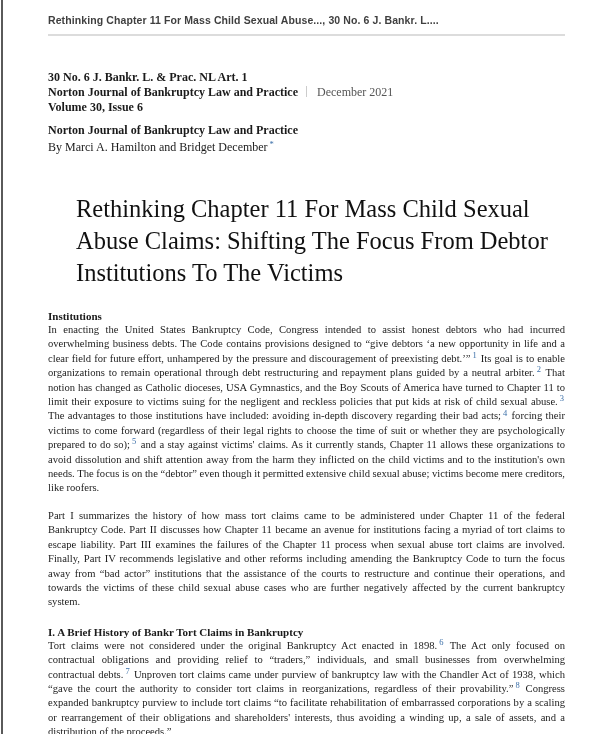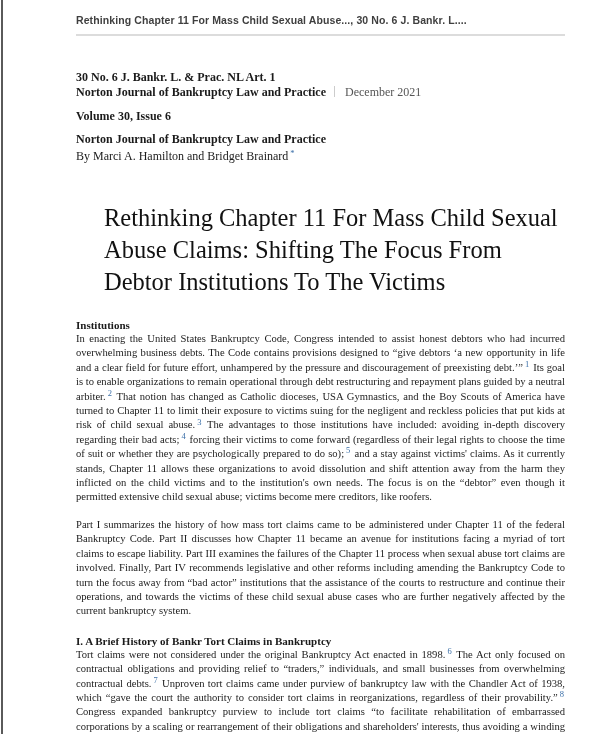--- a/index.html
+++ b/index.html
@@ -8,21 +8,21 @@
     background: #ffffff;
     overflow: hidden;
     font-family: "Liberation Serif", serif;
   }
   .window-edge {
     position: fixed; left: 1px; top: 0; bottom: 0; width: 2px;
     background: #5a5a5a;
   }
   .page {
     width: 613px; height: 578px;
-    padding: 14px 48px 0 76px;
+    padding: 14px 48px 0 48px;
   }
   .tab-header {
     font-family: "Liberation Sans", sans-serif;
     font-weight: bold;
     font-size: 10.5px;
     color: #3f3f3f;
     letter-spacing: 0.1px;
     white-space: nowrap;
   }
   .header-rule {
@@ -36,21 +36,21 @@
   .journal-line { }
   .bold { font-weight: bold; }
   .sep {
     display: inline-block;
     width: 1px; height: 11px;
     background: #cccccc;
     margin: 0 10px 0 8px;
     vertical-align: -1px;
   }
   .muted { color: #555555; font-weight: normal; }
-  .volume-line { margin-top: 9px; font-weight: bold; }
+  .volume-line { font-weight: bold; }
   .pub-line { margin-top: 8px; font-weight: bold; }
   .byline-line { margin-top: 2px; }
   h1 {
     margin-top: 38px;
     font-size: 24.5px;
     font-weight: normal;
     line-height: 32px;
     color: #111111;
     margin-left: 28px;
   }
@@ -92,21 +92,21 @@
   <hr class="header-rule">
 
   <div class="meta">
     <p class="citation">30 No. 6 J. Bankr. L. &amp; Prac. NL Art. 1</p>
     <p class="journal-line">
       <span class="bold">Norton Journal of Bankruptcy Law and Practice</span><span class="sep"></span><span class="muted">December 2021</span>
     </p>
     <p class="volume-line">Volume 30, Issue 6</p>
     <p class="pub-line">Norton Journal of Bankruptcy Law and Practice</p>
     <p class="byline-line">
-      <span>By Marci A. Hamilton and Bridget Brainard</span><sup class="fn">*</sup>
+      <span>By Marci A. Hamilton and Bridget December</span><sup class="fn">*</sup>
     </p>
   </div>
 
   <h1>Rethinking Chapter 11 For Mass Child Sexual Abuse Claims: Shifting The Focus From Debtor Institutions To The Victims</h1>
 
   <section>
     <h2>Institutions</h2>
     <p class="body">In enacting the United States Bankruptcy Code, Congress intended to assist honest debtors who had incurred overwhelming business debts. The Code contains provisions designed to “give debtors ‘a new opportunity in life and a clear field for future effort, unhampered by the pressure and discouragement of preexisting debt.’”<sup class="fn">1</sup> Its goal is to enable organizations to remain operational through debt restructuring and repayment plans guided by a neutral arbiter.<sup class="fn">2</sup> That notion has changed as Catholic dioceses, USA Gymnastics, and the Boy Scouts of America have turned to Chapter 11 to limit their exposure to victims suing for the negligent and reckless policies that put kids at risk of child sexual abuse.<sup class="fn">3</sup> The advantages to those institutions have included: avoiding in-depth discovery regarding their bad acts;<sup class="fn">4</sup> forcing their victims to come forward (regardless of their legal rights to choose the time of suit or whether they are psychologically prepared to do so);<sup class="fn">5</sup> and a stay against victims' claims. As it currently stands, Chapter 11 allows these organizations to avoid dissolution and shift attention away from the harm they inflicted on the child victims and to the institution's own needs. The focus is on the “debtor” even though it permitted extensive child sexual abuse; victims become mere creditors, like roofers.</p>
     <p class="body">Part I summarizes the history of how mass tort claims came to be administered under Chapter 11 of the federal Bankruptcy Code. Part II discusses how Chapter 11 became an avenue for institutions facing a myriad of tort claims to escape liability. Part III examines the failures of the Chapter 11 process when sexual abuse tort claims are involved. Finally, Part IV recommends legislative and other reforms including amending the Bankruptcy Code to turn the focus away from “bad actor” institutions that the assistance of the courts to restructure and continue their operations, and towards the victims of these child sexual abuse cases who are further negatively affected by the current bankruptcy system.</p>
   </section>

